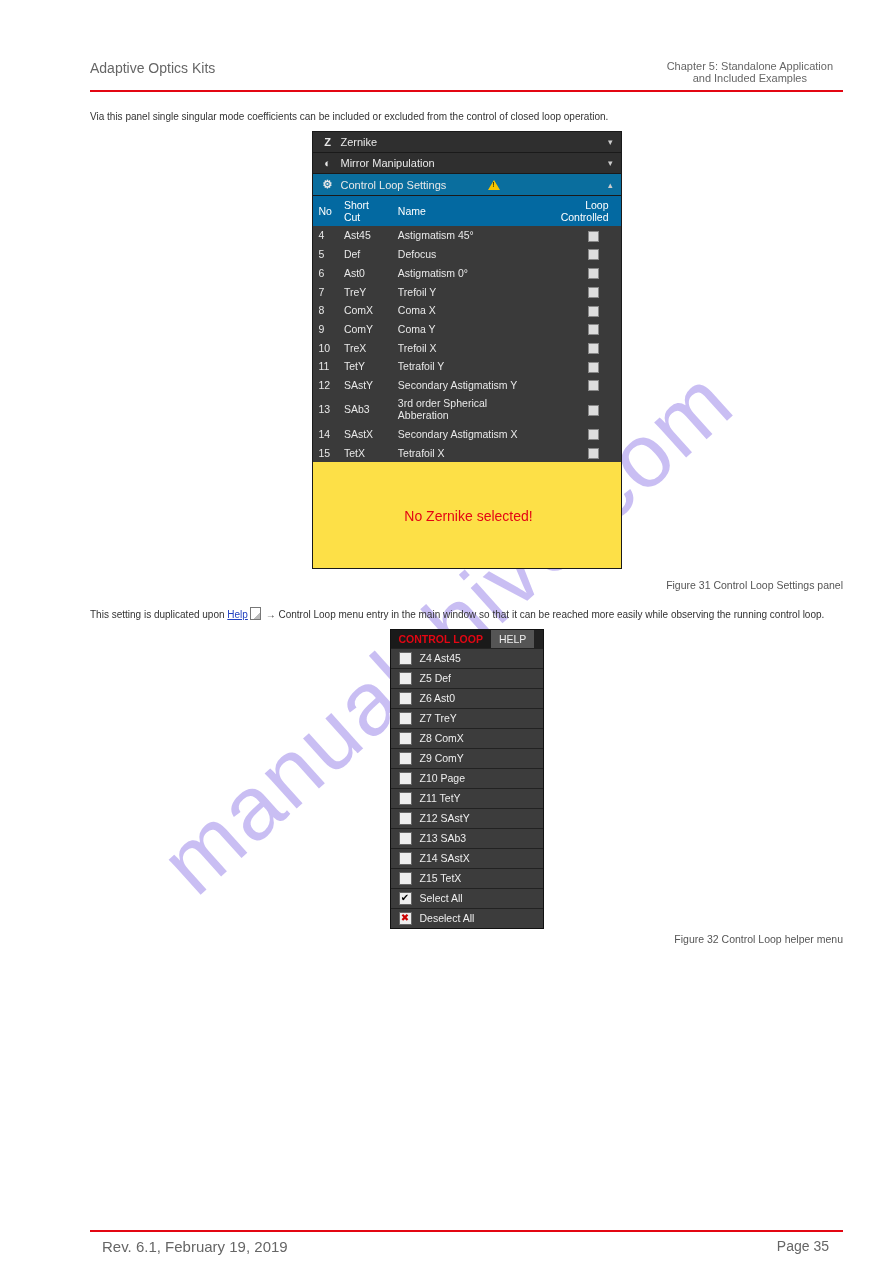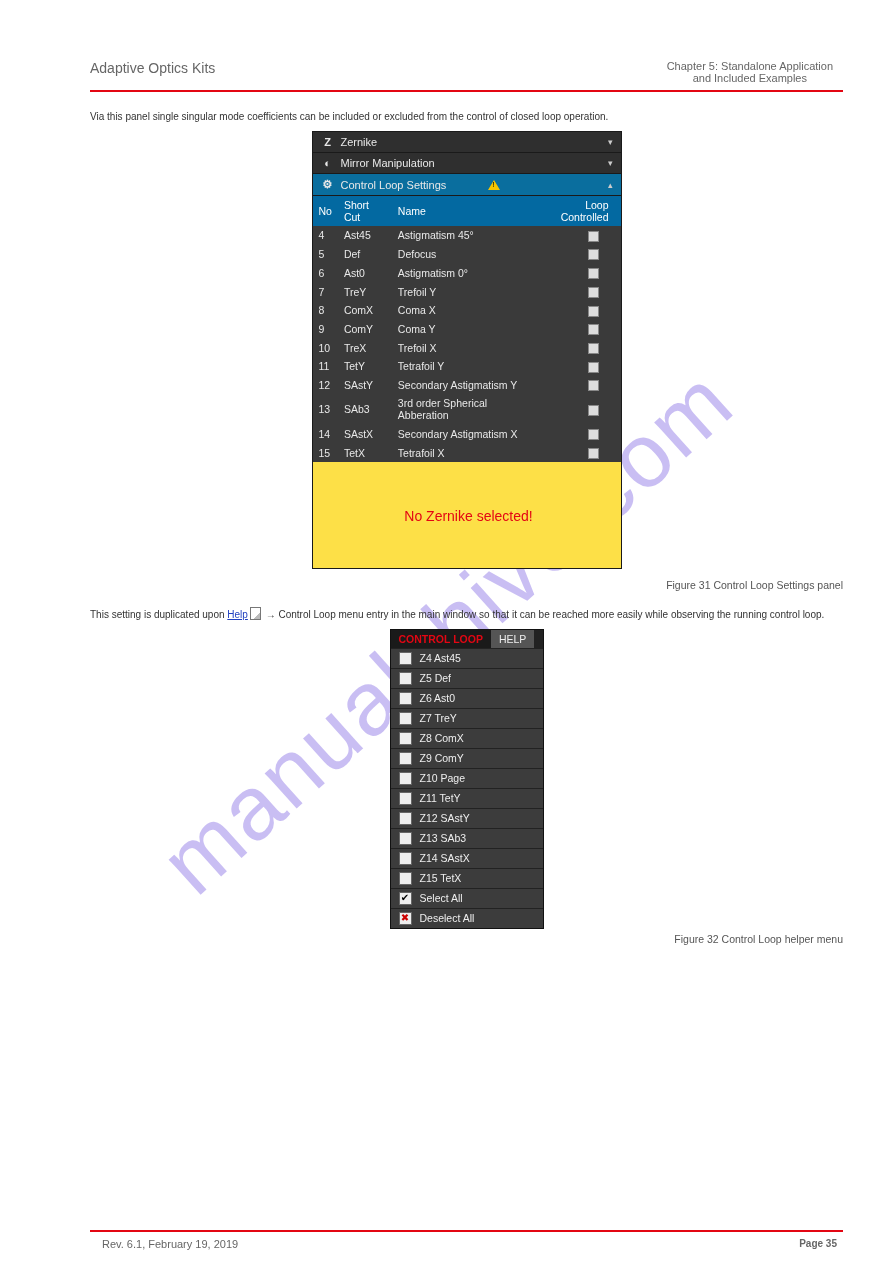--- a/index.html
+++ b/index.html
@@ -409,14 +409,14 @@
         <span class="p2-cb x"></span>
         <span>Deselect All</span>
       </div>
   </div>
 
   <div class="caption">Figure 32 Control Loop helper menu</div>
 
 </div>
 
 <div class="page-hr hr-bottom"></div>
-<div style="position:absolute; top:1238px; left:90px; font-size:11px; color:#666;padding-left:12px;">Rev. 6.1, February 19, 2019</div>
-<div style="position:absolute; top:1238px; right:56px; font-size:10px; color:#666;font-weight:bold;">Page 35</div>
+<div style="position:absolute; top:1238px; left:90px; font-size:15px; color:#666;padding-left:12px;">Rev. 6.1, February 19, 2019</div>
+<div style="position:absolute; top:1238px; right:64px; font-size:14px; color:#666;">Page 35</div>
 
 </body></html>

